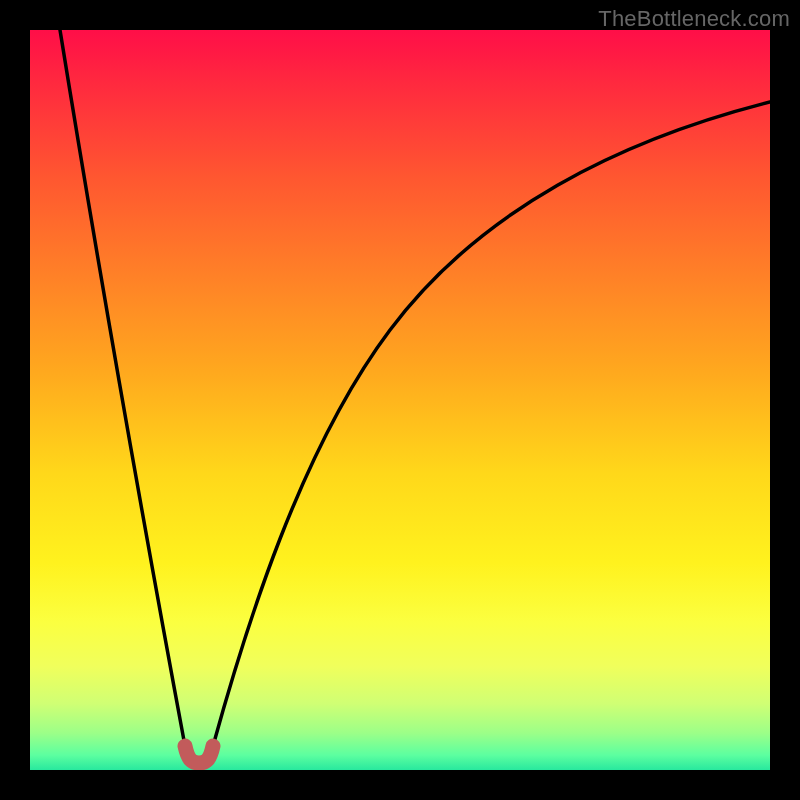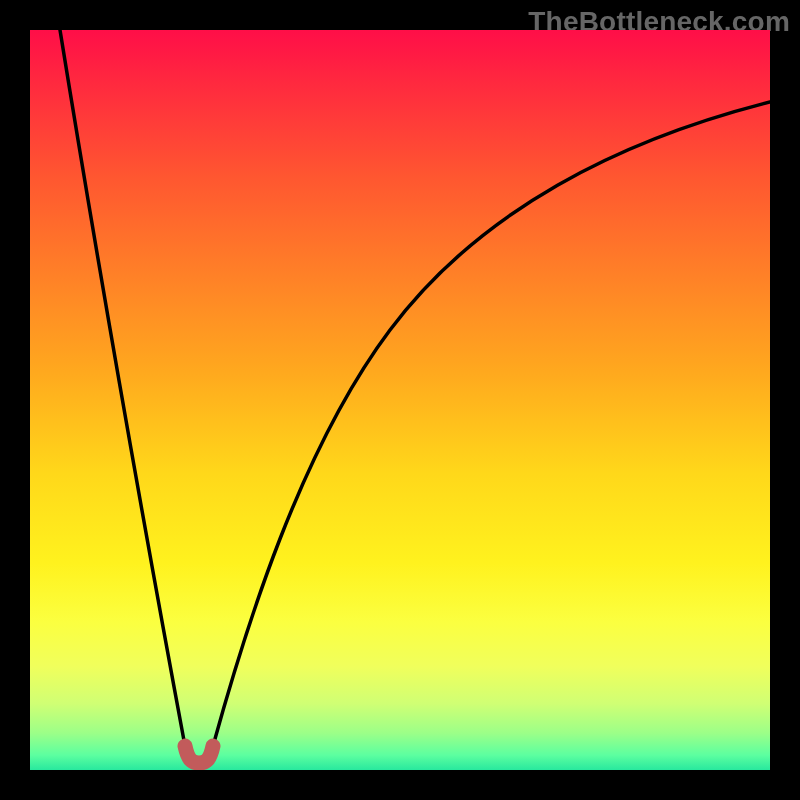--- a/index.html
+++ b/index.html
@@ -45,22 +45,22 @@
       #9cff88 95%,
       #5cffa0 98%,
       #28e89e 100%
     );
   }
   .watermark {
     position: absolute;
     top: 6px;
     right: 10px;
     color: #666;
-    font-size: 28px;
-    font-weight: 700;
+    font-size: 22px;
+    font-weight: 400;
     letter-spacing: 0.2px;
     user-select: none;
   }
   svg.curve {
     position: absolute;
     inset: 0;
     width: 740px;
     height: 740px;
   }
 </style>

